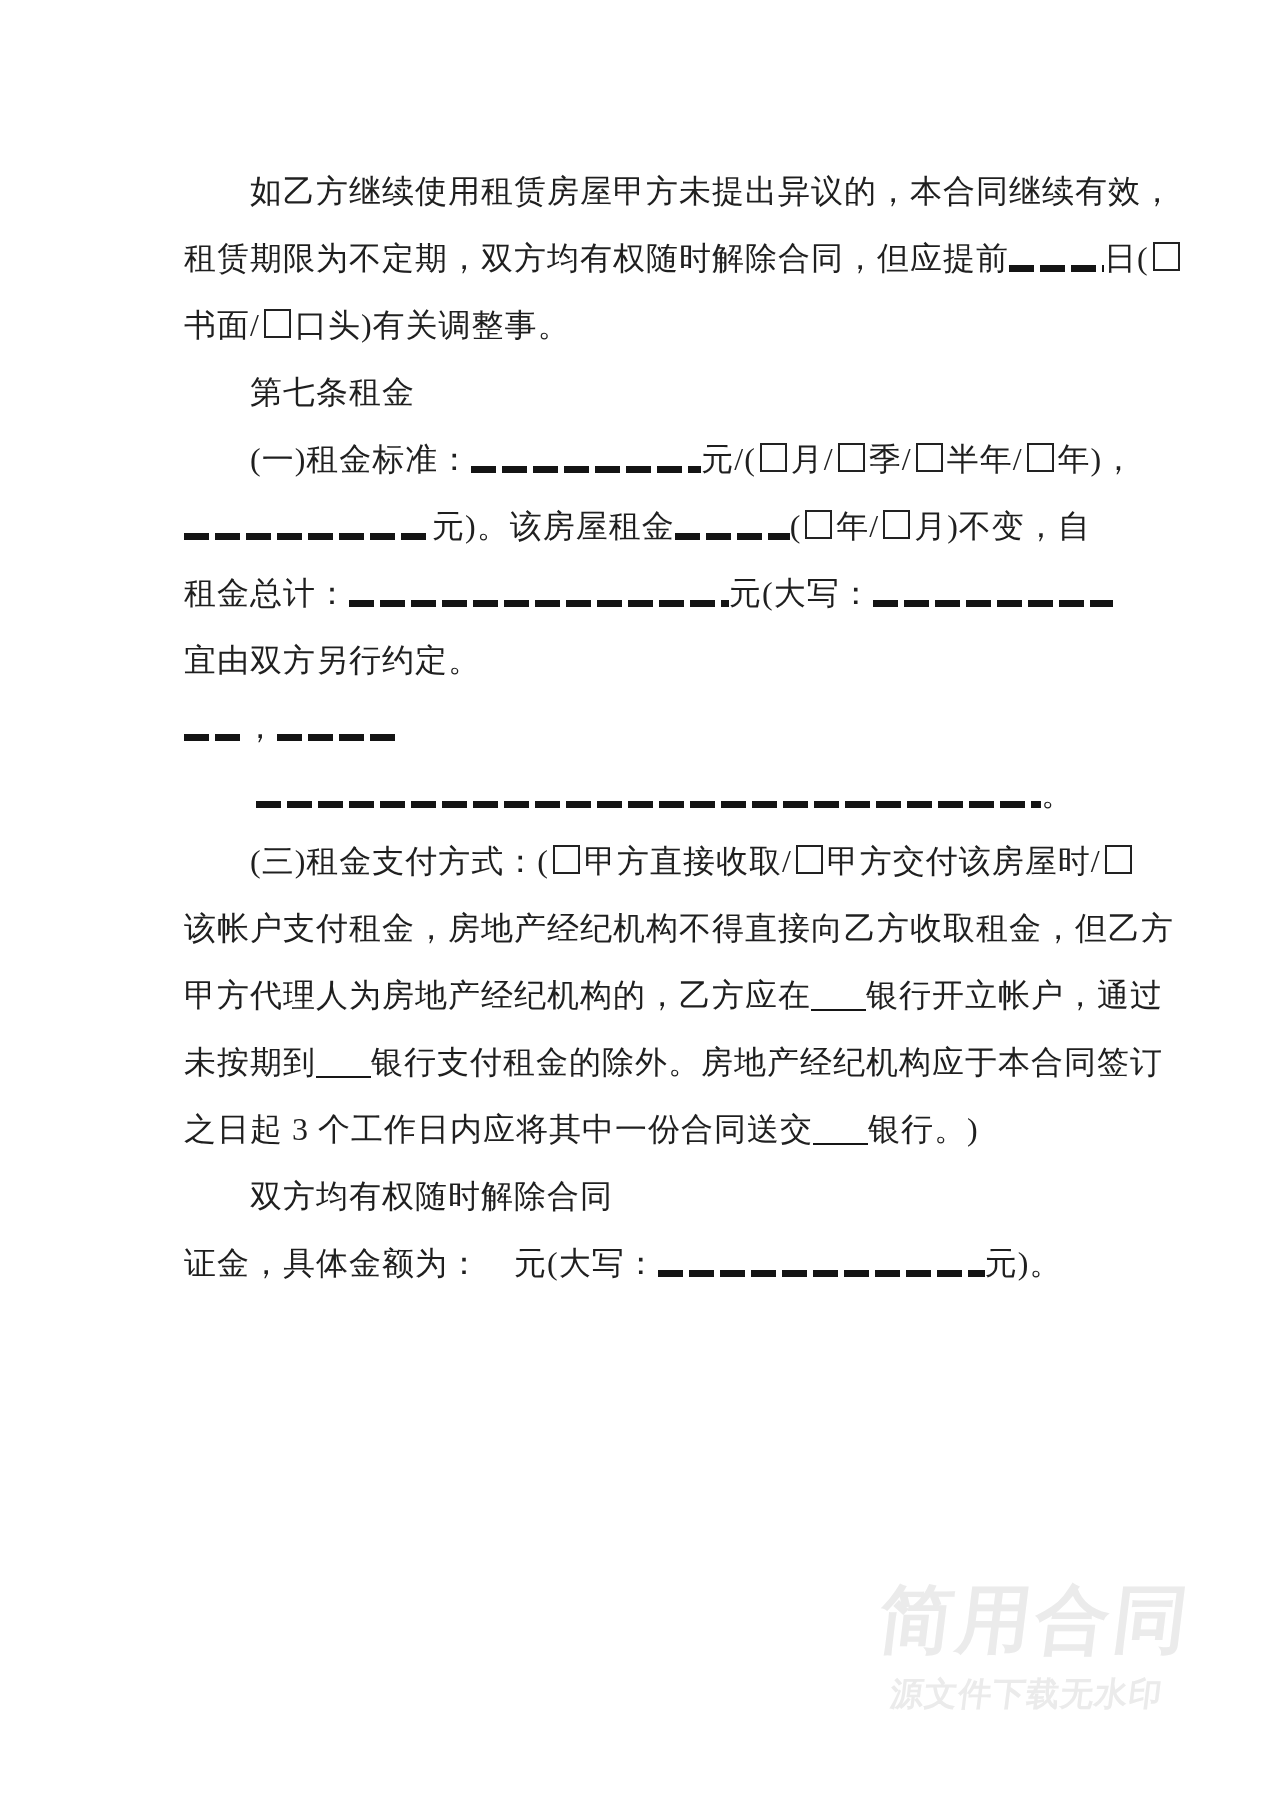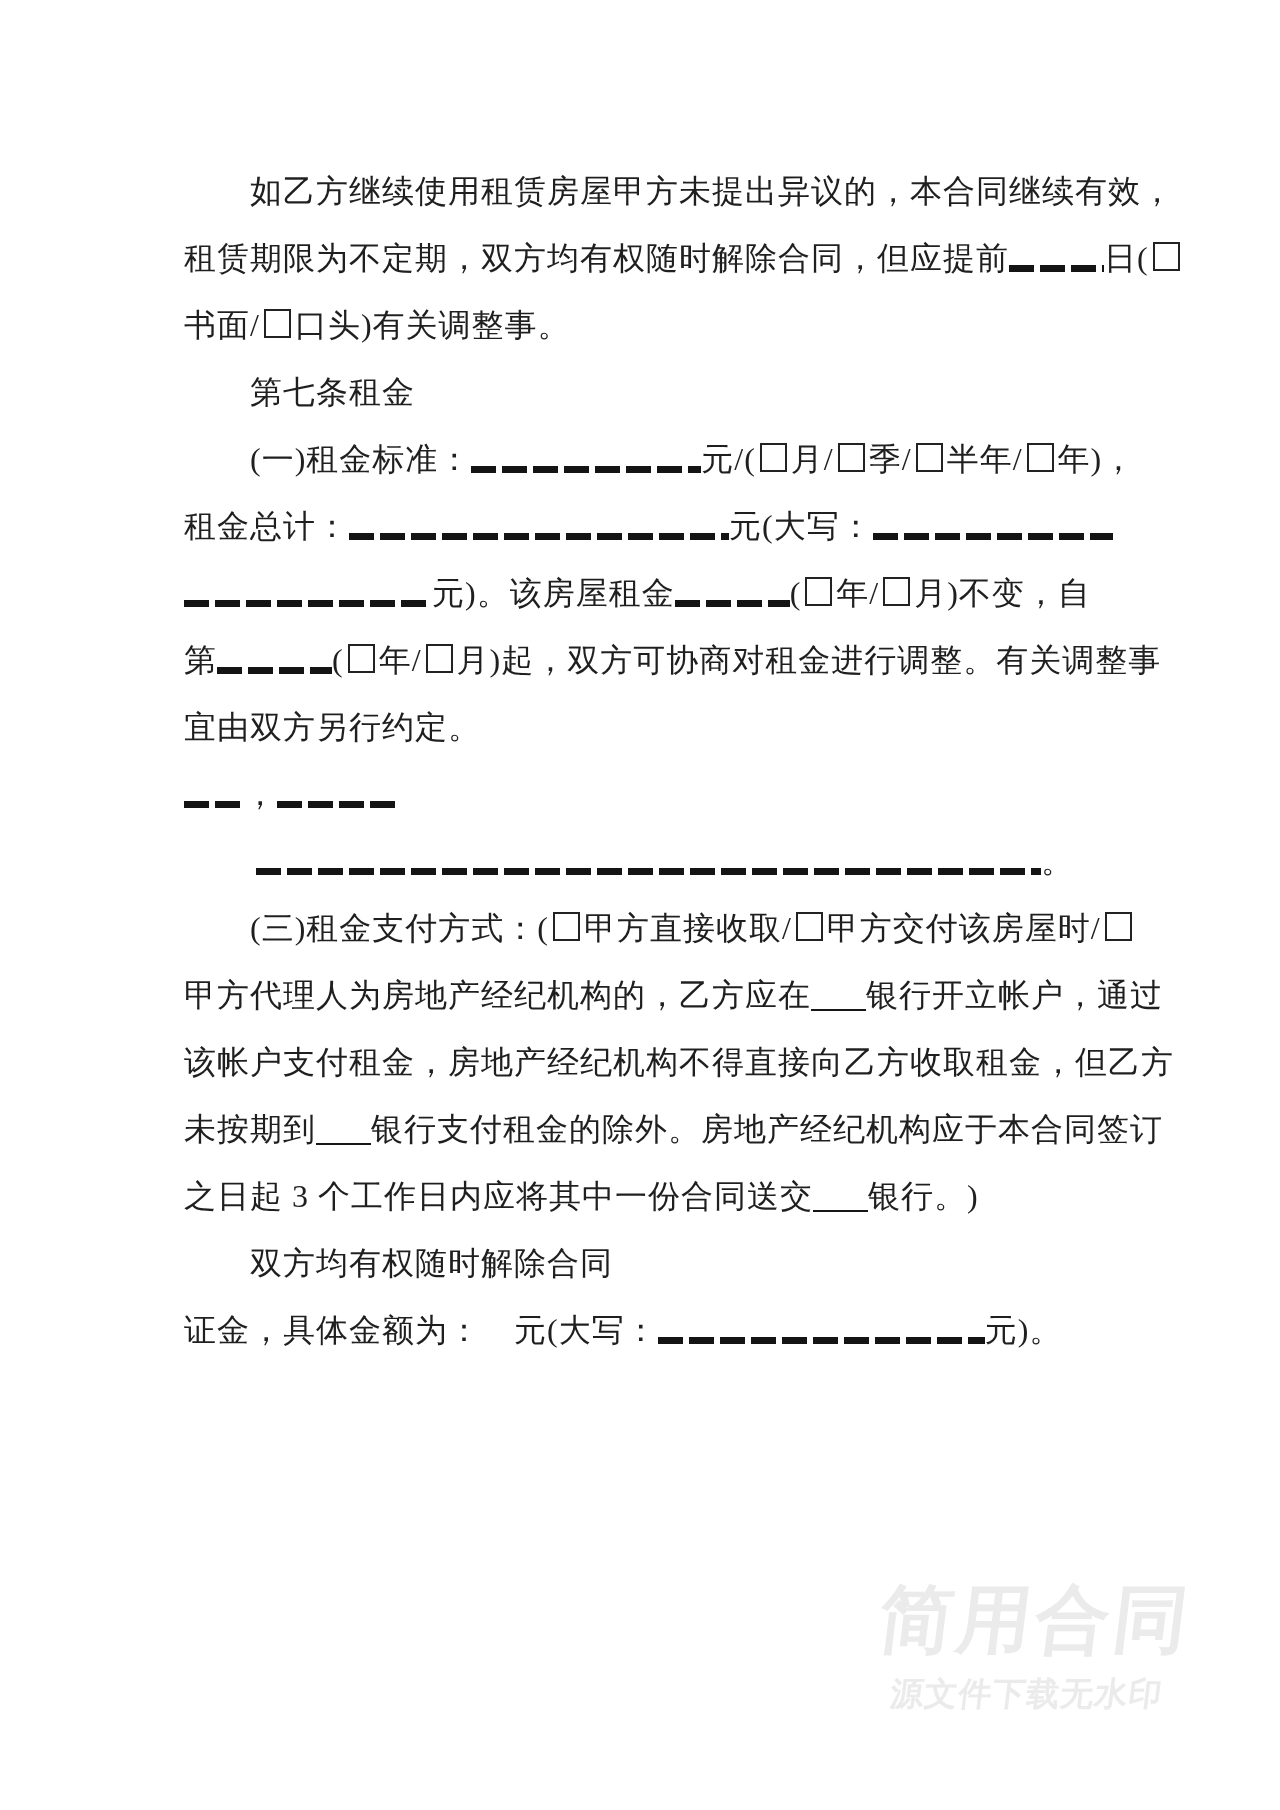--- a/index.html
+++ b/index.html
@@ -78,29 +78,28 @@
 </head>
 <body>
 
 <div class="page">
   <div class="doc">
       <div class="line ind1"><span class="run">如乙方继续使用租赁房屋甲方未提出异议的，本合同继续有效，</span></div>
       <div class="line"><span class="run">租赁期限为不定期，双方均有权随时解除合同，但应提前</span><span class="blank thick" style="width: 95px;"></span><span class="run">日(</span><span class="cb"></span></div>
       <div class="line"><span class="run">书面/</span><span class="cb"></span><span class="run">口头)有关调整事。</span></div>
       <div class="line ind1"><span class="run">第七条租金</span></div>
       <div class="line ind1"><span class="run">(一)租金标准：</span><span class="blank thick" style="width: 230px;"></span><span class="run">元/(</span><span class="cb"></span><span class="run">月/</span><span class="cb"></span><span class="run">季/</span><span class="cb"></span><span class="run">半年/</span><span class="cb"></span><span class="run">年)，</span></div>
+      <div class="line"><span class="blank thick" style="width: 248px;"></span><span class="run">元)。该房屋租金</span><span class="blank thick" style="width: 115px;"></span><span class="run">(</span><span class="cb"></span><span class="run">年/</span><span class="cb"></span><span class="run">月)不变，自</span></div>
       <div class="line"><span class="run">租金总计：</span><span class="blank thick" style="width: 380px;"></span><span class="run">元(大写：</span><span class="blank thick" style="width: 240px;"></span></div>
-      <div class="line"><span class="blank thick" style="width: 248px;"></span><span class="run">元)。该房屋租金</span><span class="blank thick" style="width: 115px;"></span><span class="run">(</span><span class="cb"></span><span class="run">年/</span><span class="cb"></span><span class="run">月)不变，自</span></div>
-      <div class="line"><span class="run">第</span><span class="blank thick" style="width: 115px;"></span><span class="run">(</span><span class="cb"></span><span class="run">年/</span><span class="cb"></span><span class="run">月)起，双方可协商对租金进行调整。有关调整事</span></div>
       <div class="line"><span class="run">宜由双方另行约定。</span></div>
       <div class="line"><span class="blank thick" style="width: 60px;"></span><span class="run">，</span><span class="blank thick" style="width: 120px;"></span></div>
       <div class="line ind2"><span class="blank thick" style="width: 785px;"></span><span class="run">。</span></div>
       <div class="line ind1"><span class="run">(三)租金支付方式：(</span><span class="cb"></span><span class="run">甲方直接收取/</span><span class="cb"></span><span class="run">甲方交付该房屋时/</span><span class="cb"></span></div>
+      <div class="line"><span class="run">该帐户支付租金，房地产经纪机构不得直接向乙方收取租金，但乙方</span></div>
       <div class="line"><span class="run">甲方代理人为房地产经纪机构的，乙方应在</span><span class="blank thin" style="width: 55px;"></span><span class="run">银行开立帐户，通过</span></div>
-      <div class="line"><span class="run">该帐户支付租金，房地产经纪机构不得直接向乙方收取租金，但乙方</span></div>
       <div class="line"><span class="run">未按期到</span><span class="blank thin" style="width: 55px;"></span><span class="run">银行支付租金的除外。房地产经纪机构应于本合同签订</span></div>
       <div class="line"><span class="run">之日起 3 个工作日内应将其中一份合同送交</span><span class="blank thin" style="width: 55px;"></span><span class="run">银行。)</span></div>
       <div class="line ind1"><span class="run">双方均有权随时解除合同</span></div>
       <div class="line"><span class="run">证金，具体金额为：　元(大写：</span><span class="blank thick" style="width: 327px;"></span><span class="run">元)。</span></div>
     </div>
   <div class="watermark">
     <div class="wm-title">简用合同</div>
     <div class="wm-sub">源文件下载无水印</div>
   </div>
 </div>

